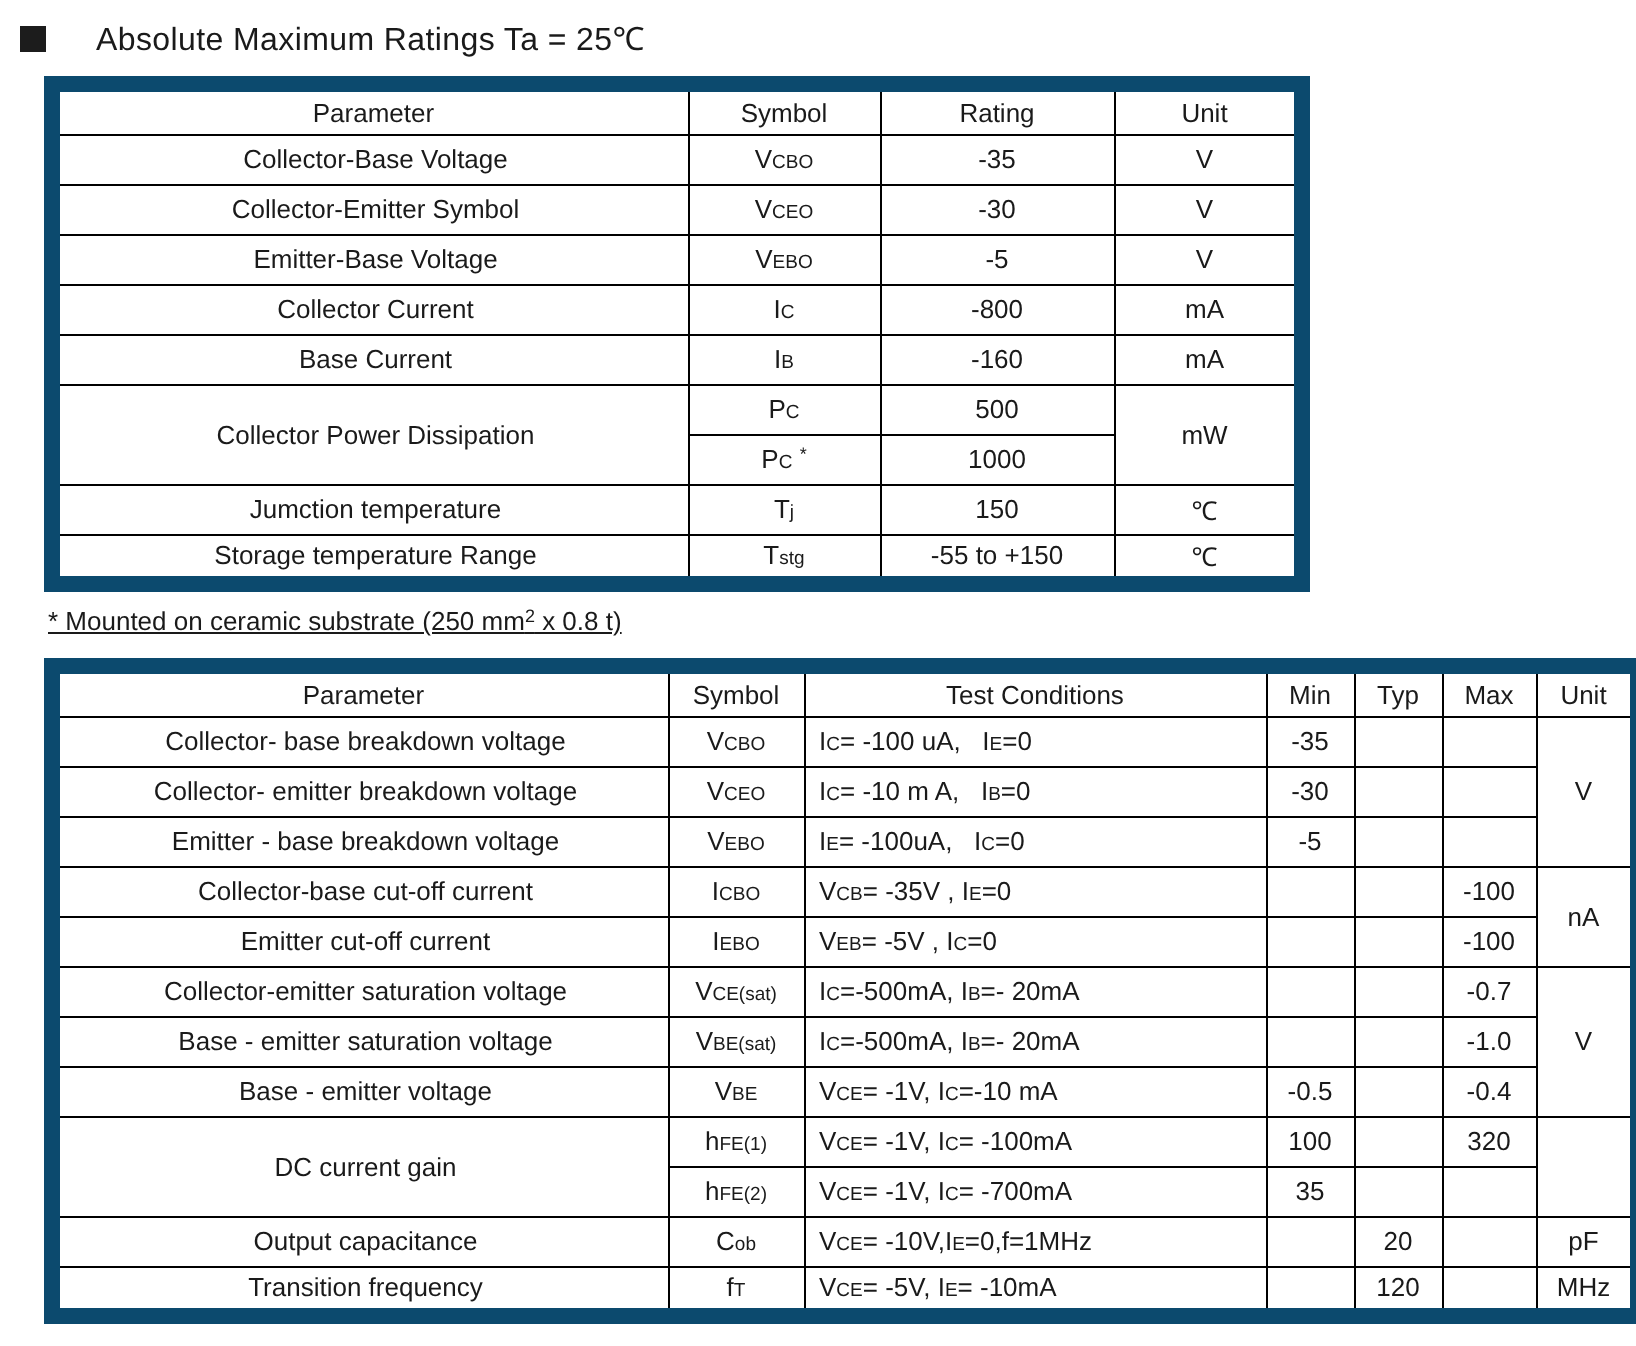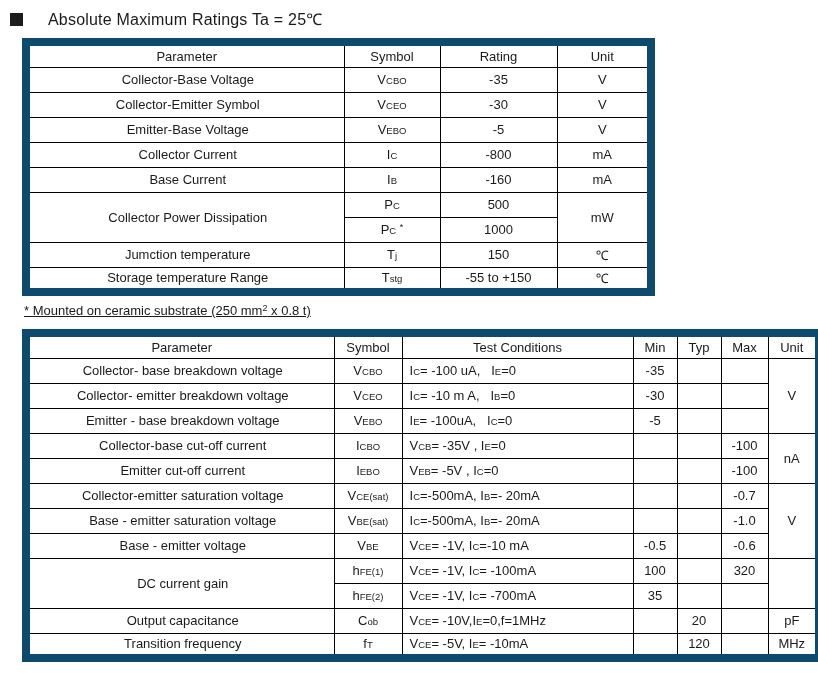--- a/index.html
+++ b/index.html
@@ -219,21 +219,21 @@
         <td></td>
         <td></td>
         <td>-1.0</td>
       </tr>
       <tr>
         <td class="p">Base - emitter voltage</td>
         <td>V<span class="sb">BE</span></td>
         <td class="tc">V<span class="sb">CE</span>= -1V, I<span class="sb">C</span>=-10 mA</td>
         <td>-0.5</td>
         <td></td>
-        <td>-0.6</td>
+        <td>-0.4</td>
       </tr>
       <tr>
         <td class="p" rowspan="2">DC current gain</td>
         <td>h<span class="sb">FE(1)</span></td>
         <td class="tc">V<span class="sb">CE</span>= -1V, I<span class="sb">C</span>= -100mA</td>
         <td>100</td>
         <td></td>
         <td>320</td>
         <td rowspan="2"></td>
       </tr>

